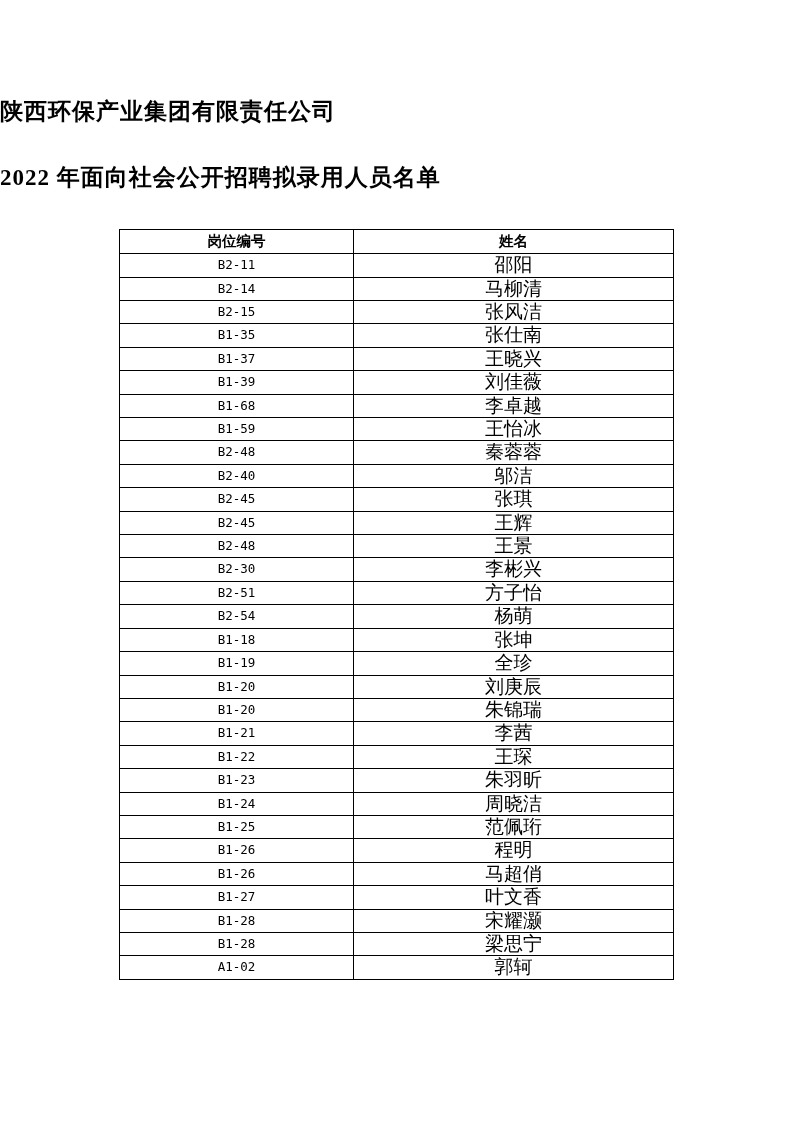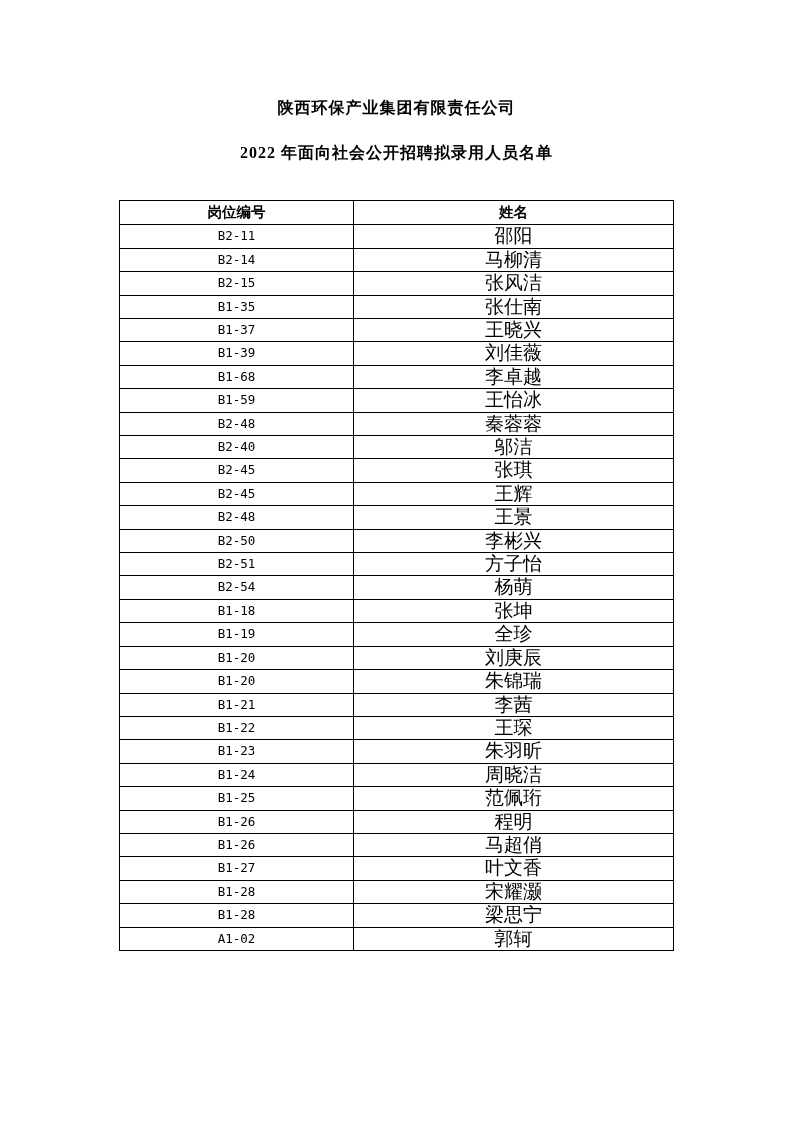--- a/index.html
+++ b/index.html
@@ -15,28 +15,27 @@
     color: #000000;
   }
   .page {
     box-sizing: border-box;
     width: 793px;
     height: 1122px;
     padding-top: 98px;
   }
   .doc-title {
     margin: 0;
-    text-align: center;
-    font-size: 16px;
+    font-size: 23px;
     font-weight: bold;
     line-height: 1.2;
     letter-spacing: 1px;
   }
   .doc-title.line2 {
-    margin-top: 26px;
+    margin-top: 38px;
     font-family: Liberation Serif, serif;
   }
   table.roster {
     border-collapse: collapse;
     table-layout: fixed;
     width: 554px;
     margin: 38px auto 12px auto;
   }
   table.roster th,
   table.roster td {
@@ -132,21 +131,21 @@
         </tr>
         <tr>
           <td class="code-cell">B2-45</td>
           <td class="name-cell">王辉</td>
         </tr>
         <tr>
           <td class="code-cell">B2-48</td>
           <td class="name-cell">王景</td>
         </tr>
         <tr>
-          <td class="code-cell">B2-50</td>
+          <td class="code-cell">B2-30</td>
           <td class="name-cell">李彬兴</td>
         </tr>
         <tr>
           <td class="code-cell">B2-51</td>
           <td class="name-cell">方子怡</td>
         </tr>
         <tr>
           <td class="code-cell">B2-54</td>
           <td class="name-cell">杨萌</td>
         </tr>

